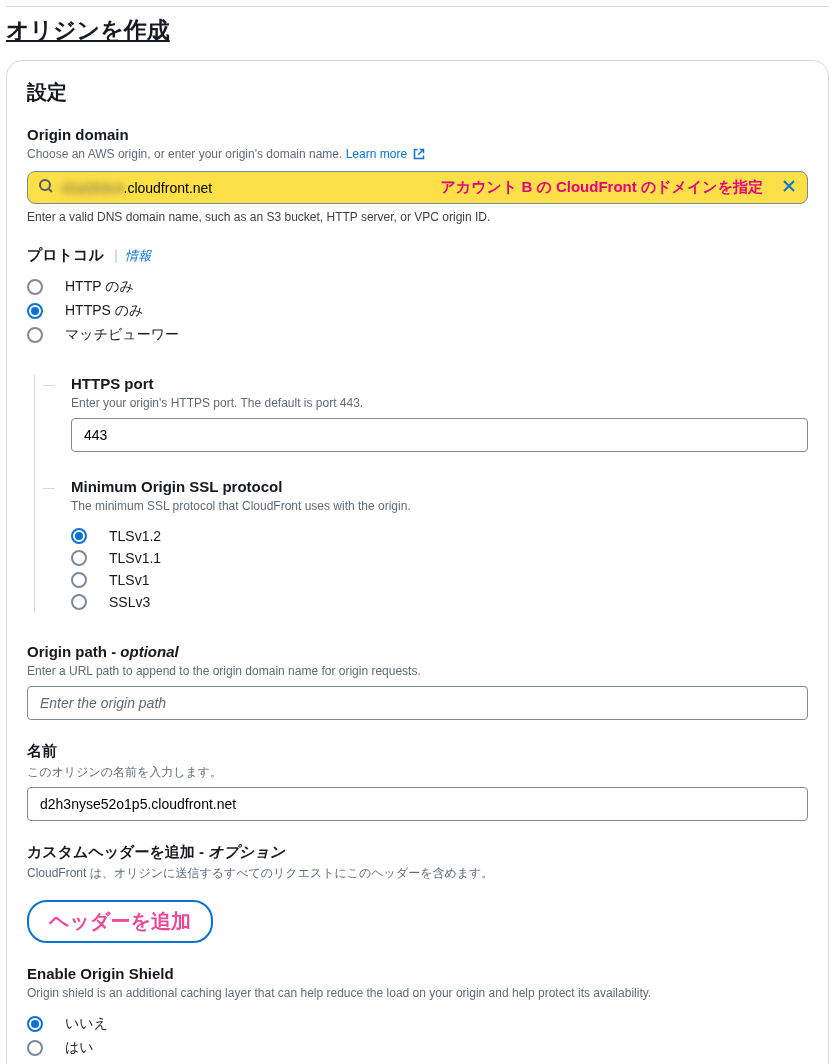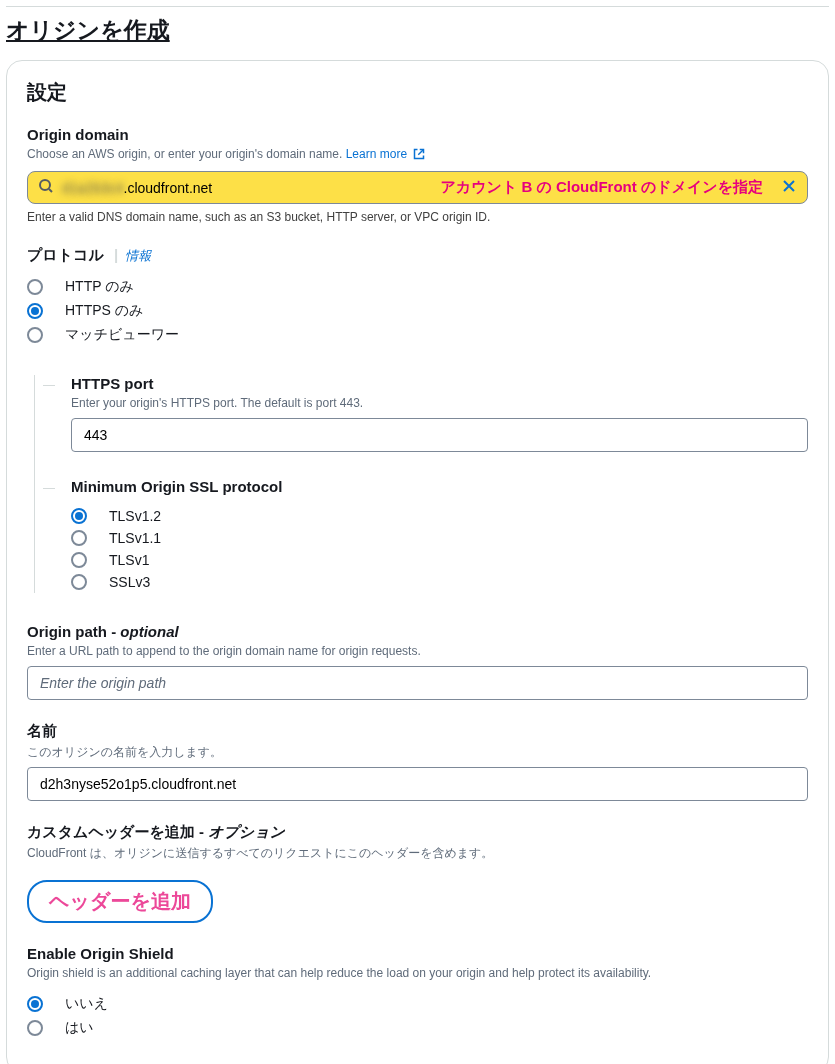--- a/index.html
+++ b/index.html
@@ -193,20 +193,21 @@
 
       <div class="indent-block">
         <div class="indent-sub">
           <div class="field-label">HTTPS port</div>
           <div class="field-desc">Enter your origin's HTTPS port. The default is port 443.</div>
           <input class="input-plain" type="text" value="443" style="">
         </div>
 
         <div class="indent-sub" style="margin-bottom:0">
           <div class="field-label">Minimum Origin SSL protocol</div>
+          <div class="field-desc">The minimum SSL protocol that CloudFront uses with the origin.</div>
           <div class="radio-group">
             <div class="radio-row">
               <span class="radio checked"></span>
               <span class="radio-label">TLSv1.2</span>
             </div>
             <div class="radio-row">
               <span class="radio"></span>
               <span class="radio-label">TLSv1.1</span>
             </div>
             <div class="radio-row">

